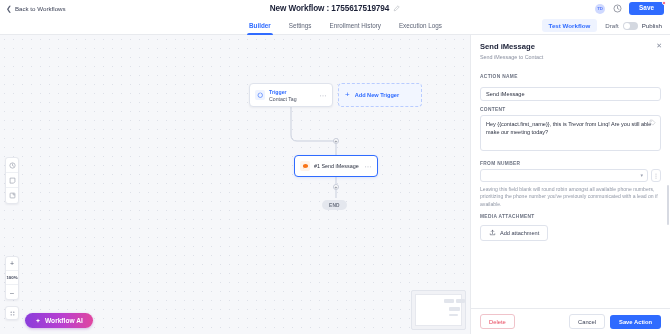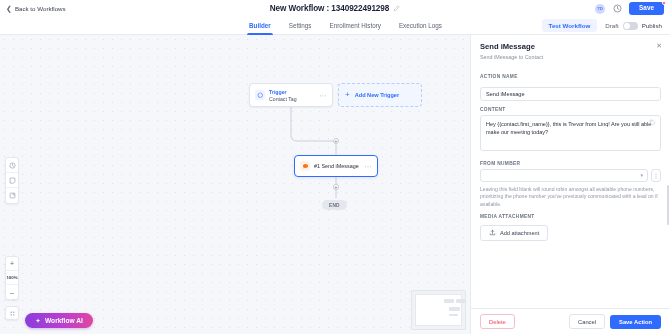--- a/index.html
+++ b/index.html
@@ -280,21 +280,21 @@
 
 <div class="app">
 
   <div class="topbar">
     <div class="back-link">
       <span class="back-chev">❮</span>
       <span>Back to Workflows</span>
     </div>
 
     <div class="title-wrap">
-      <span class="wf-title">New Workflow : 1340922491298</span>
+      <span class="wf-title">New Workflow : 1755617519794</span>
       <svg class="pencil-ico" viewBox="0 0 16 16">
         <path d="M11.5 1.8l2.7 2.7-8 8-3.4.7.7-3.4z" fill="none" stroke="#6b7180" stroke-width="1.3"></path>
       </svg>
     </div>
 
     <div class="topbar-right">
       <div class="avatar">TD</div>
       <div class="icon-btn">
         <svg width="9" height="9" viewBox="0 0 16 16">
           <circle cx="8" cy="8" r="6.3" fill="none" stroke="#6b7180" stroke-width="1.2"></circle>

